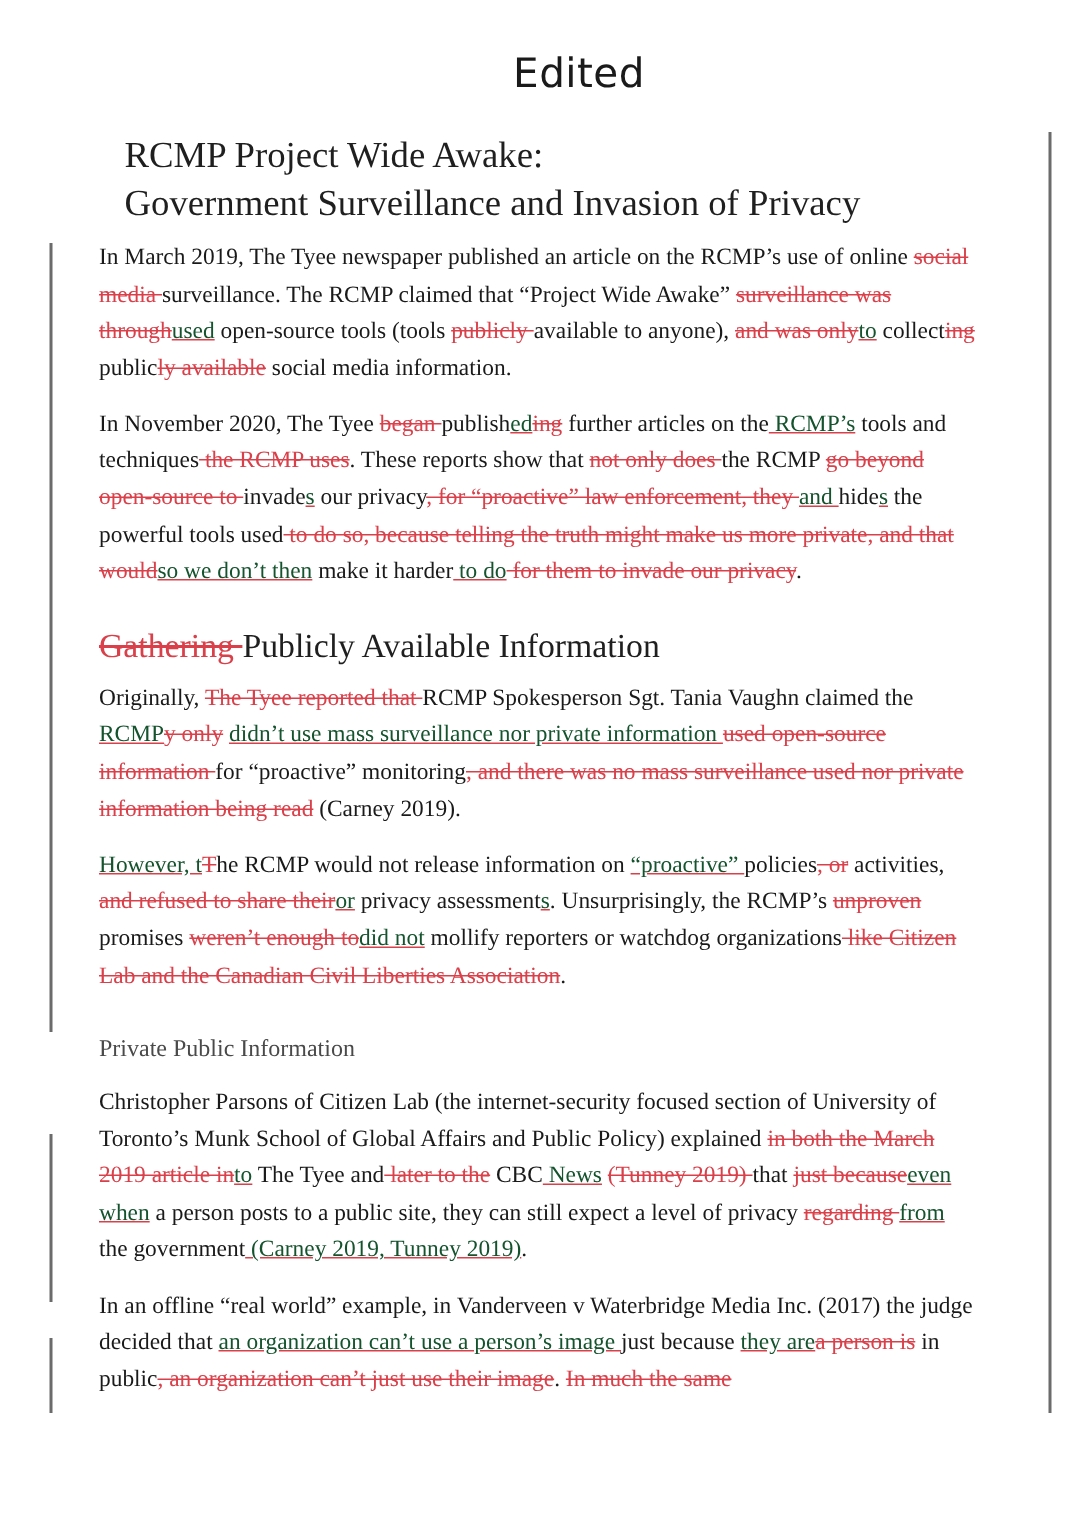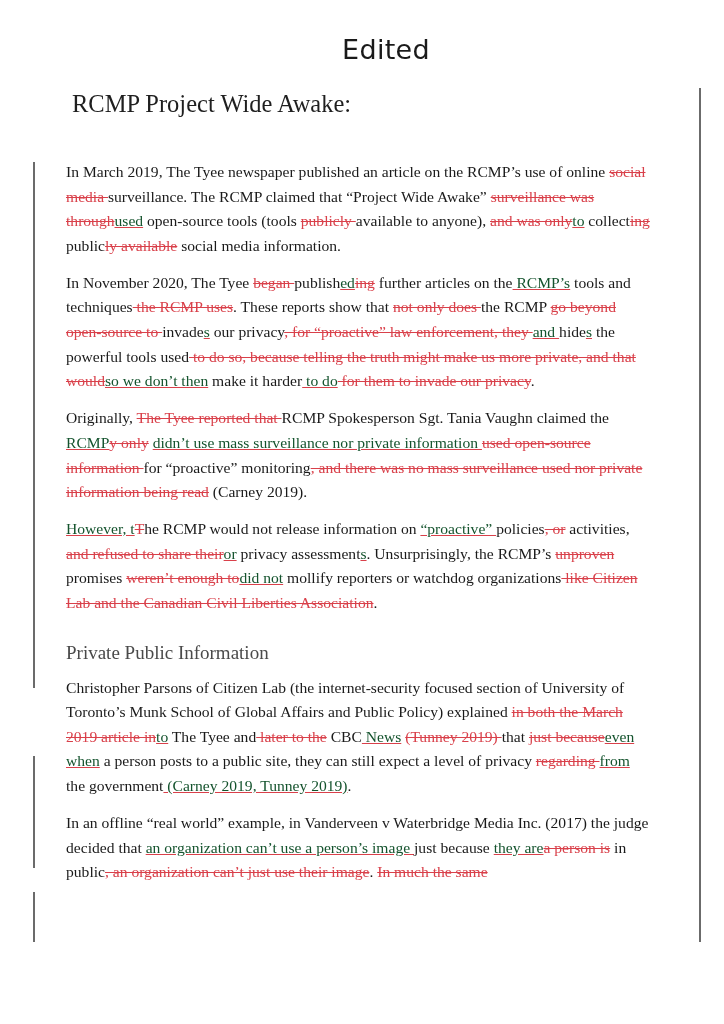--- a/index.html
+++ b/index.html
@@ -1,42 +1,44 @@
 <!DOCTYPE html>
 <html><head>
 <meta charset="utf-8">
 <style>
   html, body { margin: 0; padding: 0; background: #ffffff; }
   body { width: 724px; height: 1024px; position: relative; overflow: hidden; font-family: "DejaVu Serif", serif; color: #1a1a1a; }
   .doc-label { position: absolute; top: 34px; left: 0; width: 724px; text-align: center; font-family: "DejaVu Sans", sans-serif; font-size: 27px; color: #1a1a1a; letter-spacing: 0.3px; margin-left: 24px; }
-  .title { position: absolute; left: 72px; top: 88px; font-family: "Liberation Serif", serif; font-size: 24.5px; line-height: 32px; color: #1f1f1f; }
+  .title { position: absolute; left: 83px; top: 88px; font-family: "Liberation Serif", serif; font-size: 24.5px; line-height: 32px; color: #1f1f1f; }
   .content { position: absolute; left: 66px; width: 584px; top: 160px; font-family: "Liberation Serif", serif; font-size: 15.6px; line-height: 24.6px; color: #1a1a1a; }
   .content p { margin: 0 0 12.5px 0; }
   .h2 { font-family: "Liberation Serif", serif; font-size: 22.5px; line-height: 30px; margin: 22px 0 8px 0; color: #1f1f1f; }
-  .h3 { font-family: "Liberation Serif", serif; font-size: 19px; line-height: 26px; margin: 24px 0 10px 0; color: #4a4a4a; }
+  .h3 { font-family: "Liberation Serif", serif; font-size: 16px; line-height: 26px; margin: 24px 0 10px 0; color: #4a4a4a; }
   .del { color: #d9404a; text-decoration: line-through; text-decoration-color: #d9404a; }
   .ins { color: #14532d; text-decoration: underline; text-decoration-color: #d9404a; }
   .b { font-weight: normal; }
   .bar { position: absolute; width: 2px; background: #6b6b6b; }
 </style>
 </head>
 <body>
 
 <div class="doc-label">Edited</div>
 
 <div class="title">
   <div>RCMP Project Wide Awake:</div>
+  <div>Government Surveillance and Invasion of Privacy</div>
 </div>
 
 <div class="bar" style="left:33px; top:162px; height:526px;"></div>
 <div class="bar" style="left:33px; top:756px; height:112px;"></div>
 <div class="bar" style="left:33px; top:892px; height:50px;"></div>
 <div class="bar" style="left:699px; top:88px; height:854px;"></div>
 
 <div class="content">
   <p><span>In March 2019, The Tyee newspaper published an article on the RCMP’s use of online </span><span class="del">social media </span><span>surveillance. The RCMP claimed that “Project Wide Awake” </span><span class="del">surveillance was through</span><span class="ins">used</span><span> open-source tools (tools </span><span class="del">publicly </span><span>available to anyone), </span><span class="del">and was only</span><span class="ins">to</span><span> collect</span><span class="del">ing</span><span> public</span><span class="del">ly available</span><span> social media information.</span></p>
   <p><span>In November 2020, The Tyee </span><span class="del">began </span><span>publish</span><span class="ins">ed</span><span class="del">ing</span><span> further articles on the</span><span class="ins"> RCMP’s</span><span> tools and techniques</span><span class="del"> the RCMP uses</span><span>. These reports show that </span><span class="del">not only does </span><span>the RCMP </span><span class="del">go beyond open-source to </span><span>invade</span><span class="ins">s</span><span> our privacy</span><span class="del">, for “proactive” law enforcement, they </span><span class="ins">and </span><span>hide</span><span class="ins">s</span><span> the powerful tools used</span><span class="del"> to do so, because telling the truth might make us more private, and that would</span><span class="ins">so we don’t then</span><span> make it harder</span><span class="ins"> to do</span><span class="del"> for them to invade our privacy</span><span>.</span></p>
+  <div class="h2"><span class="del">Gathering </span><span>Publicly Available Information</span></div>
   <p><span>Originally, </span><span class="del">The Tyee reported that </span><span>RCMP Spokesperson Sgt. Tania Vaughn claimed the </span><span class="ins">RCMP</span><span class="del">y only</span><span> </span><span class="ins">didn’t use mass surveillance nor private information </span><span class="del">used open-source information </span><span>for “proactive” monitoring</span><span class="del">, and there was no mass surveillance used nor private information being read</span><span> (Carney 2019).</span></p>
   <p><span class="ins">However, t</span><span class="del">T</span><span>he RCMP would not release information on </span><span class="ins">“proactive” </span><span>policies</span><span class="del">, or</span><span> activities, </span><span class="del">and refused to share their</span><span class="ins">or</span><span> privacy assessment</span><span class="ins">s</span><span>. Unsurprisingly, the RCMP’s </span><span class="del">unproven</span><span> promises </span><span class="del">weren’t enough to</span><span class="ins">did not</span><span> mollify reporters or watchdog organizations</span><span class="del"> like Citizen Lab and the Canadian Civil Liberties Association</span><span>.</span></p>
   <div class="h3"><span>Private Public Information</span></div>
   <p><span>Christopher Parsons of Citizen Lab (the internet-security focused section of University of Toronto’s Munk School of Global Affairs and Public Policy) explained </span><span class="del">in both the March 2019 article in</span><span class="ins">to</span><span> The Tyee and</span><span class="del"> later to the</span><span> CBC</span><span class="ins"> News</span><span> </span><span class="del">(Tunney 2019) </span><span>that </span><span class="del">just because</span><span class="ins">even when</span><span> a person posts to a public site, they can still expect a level of privacy </span><span class="del">regarding </span><span class="ins">from</span><span> the government</span><span class="ins"> (Carney 2019, Tunney 2019)</span><span>.</span></p>
   <p><span>In an offline “real world” example, in </span><span class="b">Vanderveen v Waterbridge Media Inc. (2017)</span><span> the judge decided that </span><span class="ins">an organization can’t use a person’s image </span><span>just because </span><span class="ins">they are</span><span class="del">a person is</span><span> in public</span><span class="del">, an organization can’t just use their image</span><span>. </span><span class="del">In much the same</span></p>
 </div>
 
 </body></html>

